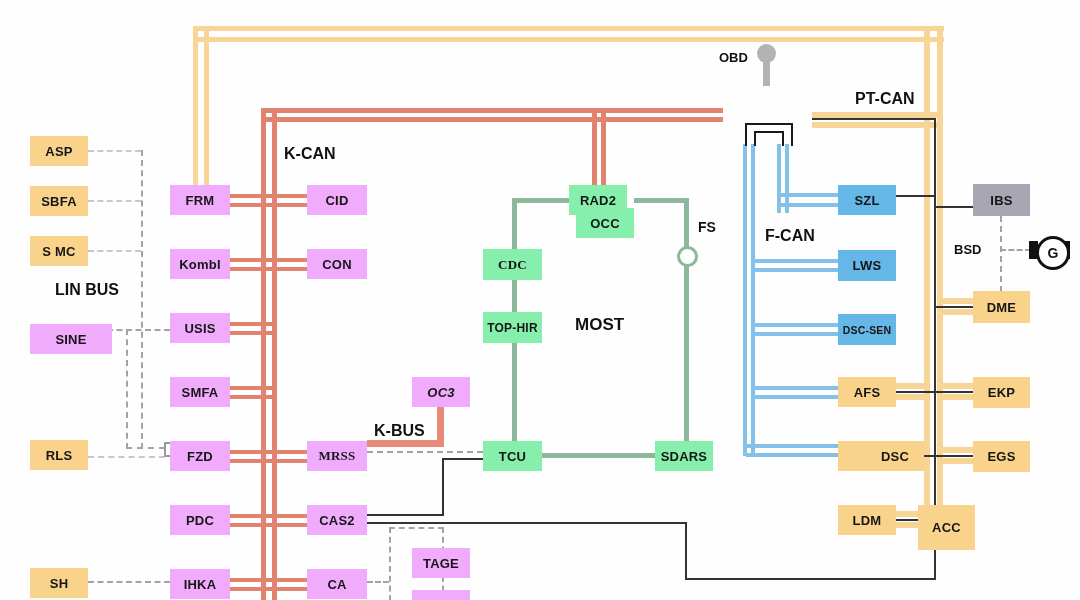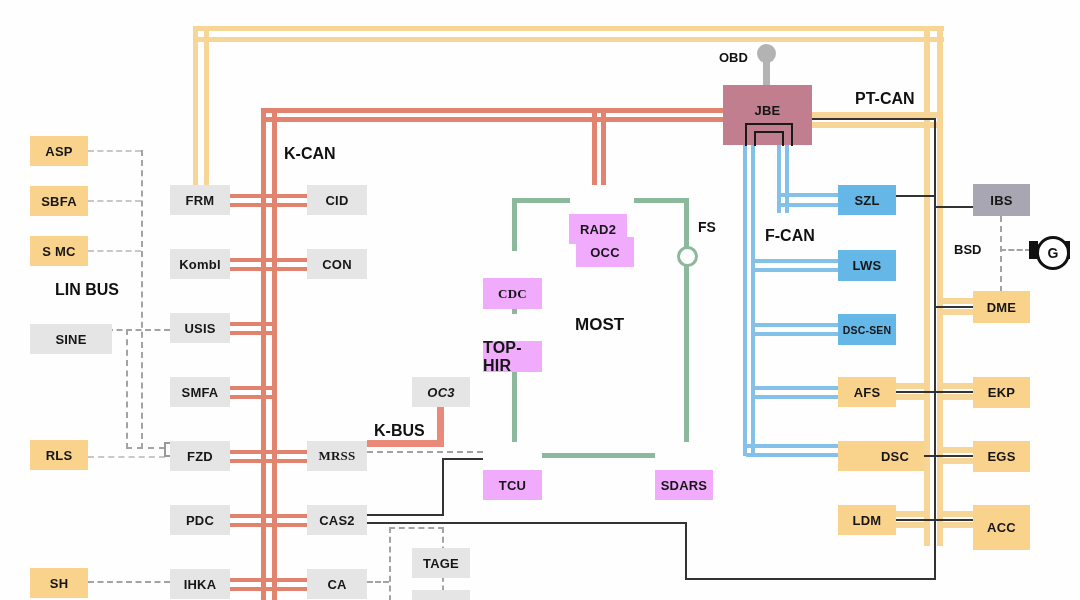--- a/index.html
+++ b/index.html
@@ -1,27 +1,27 @@
 <!DOCTYPE html>
 <html><head>
 <meta charset="utf-8">
 <style>
   html,body{margin:0;padding:0;background:#fff;}
   #stage{position:relative;width:1080px;height:600px;background:#fefefe;overflow:hidden;
          font-family:"Liberation Sans",sans-serif;}
   .box{position:absolute;display:flex;align-items:center;justify-content:center;
        font-weight:bold;font-size:13px;color:#161616;z-index:6;letter-spacing:.2px;}
-  .red{background:#e5e5e5;}
+  .red{background:#f0abfc;}
   .yellow{background:#f9d28c;}
-  .green{background:#f0abfc;margin-top:29px;}
+  .green{background:#86efac;}
   .blue{background:#64b7e6;}
   .mauve{background:#c07e8e;}
   .grey{background:#a9a6b4;}
   .small{font-size:10.5px;}
-  .mid{font-size:16px;}
+  .mid{font-size:12px;}
   
   .hp{position:absolute;box-sizing:border-box;background:transparent;
       border-top-style:solid;border-bottom-style:solid;border-left:none;border-right:none;}
   .vp{position:absolute;box-sizing:border-box;background:transparent;
       border-left-style:solid;border-right-style:solid;border-top:none;border-bottom:none;}
   .k{border-color:#e2836f;z-index:3;}
   .p{border-color:#f7d596;z-index:2;}
   .f{border-color:#84c1e8;z-index:4;}
   
   .ln{position:absolute;}
@@ -161,28 +161,27 @@
   <div class="box red" style="left:412px;top:548px;width:58px;height:30px;">TAGE</div>
   <div class="box red" style="left:412px;top:590px;width:58px;height:30px;">EHA</div>
 
   <div class="box green" style="left:569px;top:185px;width:58px;height:30px;">RAD2</div>
   <div class="box green" style="left:576px;top:208px;width:58px;height:30px;z-index:7;">OCC</div>
   <div class="box green" style="left:483px;top:249px;width:59px;height:31px;font-family:Liberation Serif, serif;">CDC</div>
   <div class="box green mid" style="left:483px;top:312px;width:59px;height:31px;">TOP-HIR</div>
   <div class="box green" style="left:483px;top:441px;width:59px;height:30px;">TCU</div>
   <div class="box green" style="left:655px;top:441px;width:58px;height:30px;">SDARS</div>
 
-  <div class="box mauve" style="left:723px;top:85px;width:89px;height:60px;align-items:flex-start;padding-top:18px;box-sizing:border-box;">JBE</div>
 
   <div class="box blue" style="left:838px;top:185px;width:58px;height:30px;">SZL</div>
   <div class="box blue" style="left:838px;top:250px;width:58px;height:31px;">LWS</div>
   <div class="box blue small" style="left:838px;top:314px;width:58px;height:31px;">DSC-SEN</div>
   <div class="box yellow" style="left:838px;top:377px;width:58px;height:30px;">AFS</div>
   <div class="box yellow" style="left:838px;top:441px;width:58px;height:30px;padding-left:28px;">DSC</div>
   <div class="box yellow" style="left:838px;top:505px;width:58px;height:30px;">LDM</div>
 
   <div class="box grey" style="left:973px;top:184px;width:57px;height:32px;">IBS</div>
   <div class="box yellow" style="left:973px;top:291px;width:57px;height:32px;">DME</div>
   <div class="box yellow" style="left:973px;top:377px;width:57px;height:31px;">EKP</div>
   <div class="box yellow" style="left:973px;top:441px;width:57px;height:31px;">EGS</div>
-  <div class="box yellow" style="left:973px;top:505px;width:57px;height:45px;">ACC</div>
+  <div class="box yellow" style="left:918px;top:505px;width:57px;height:45px;">ACC</div>
 
 </div>
 
 </body></html>

